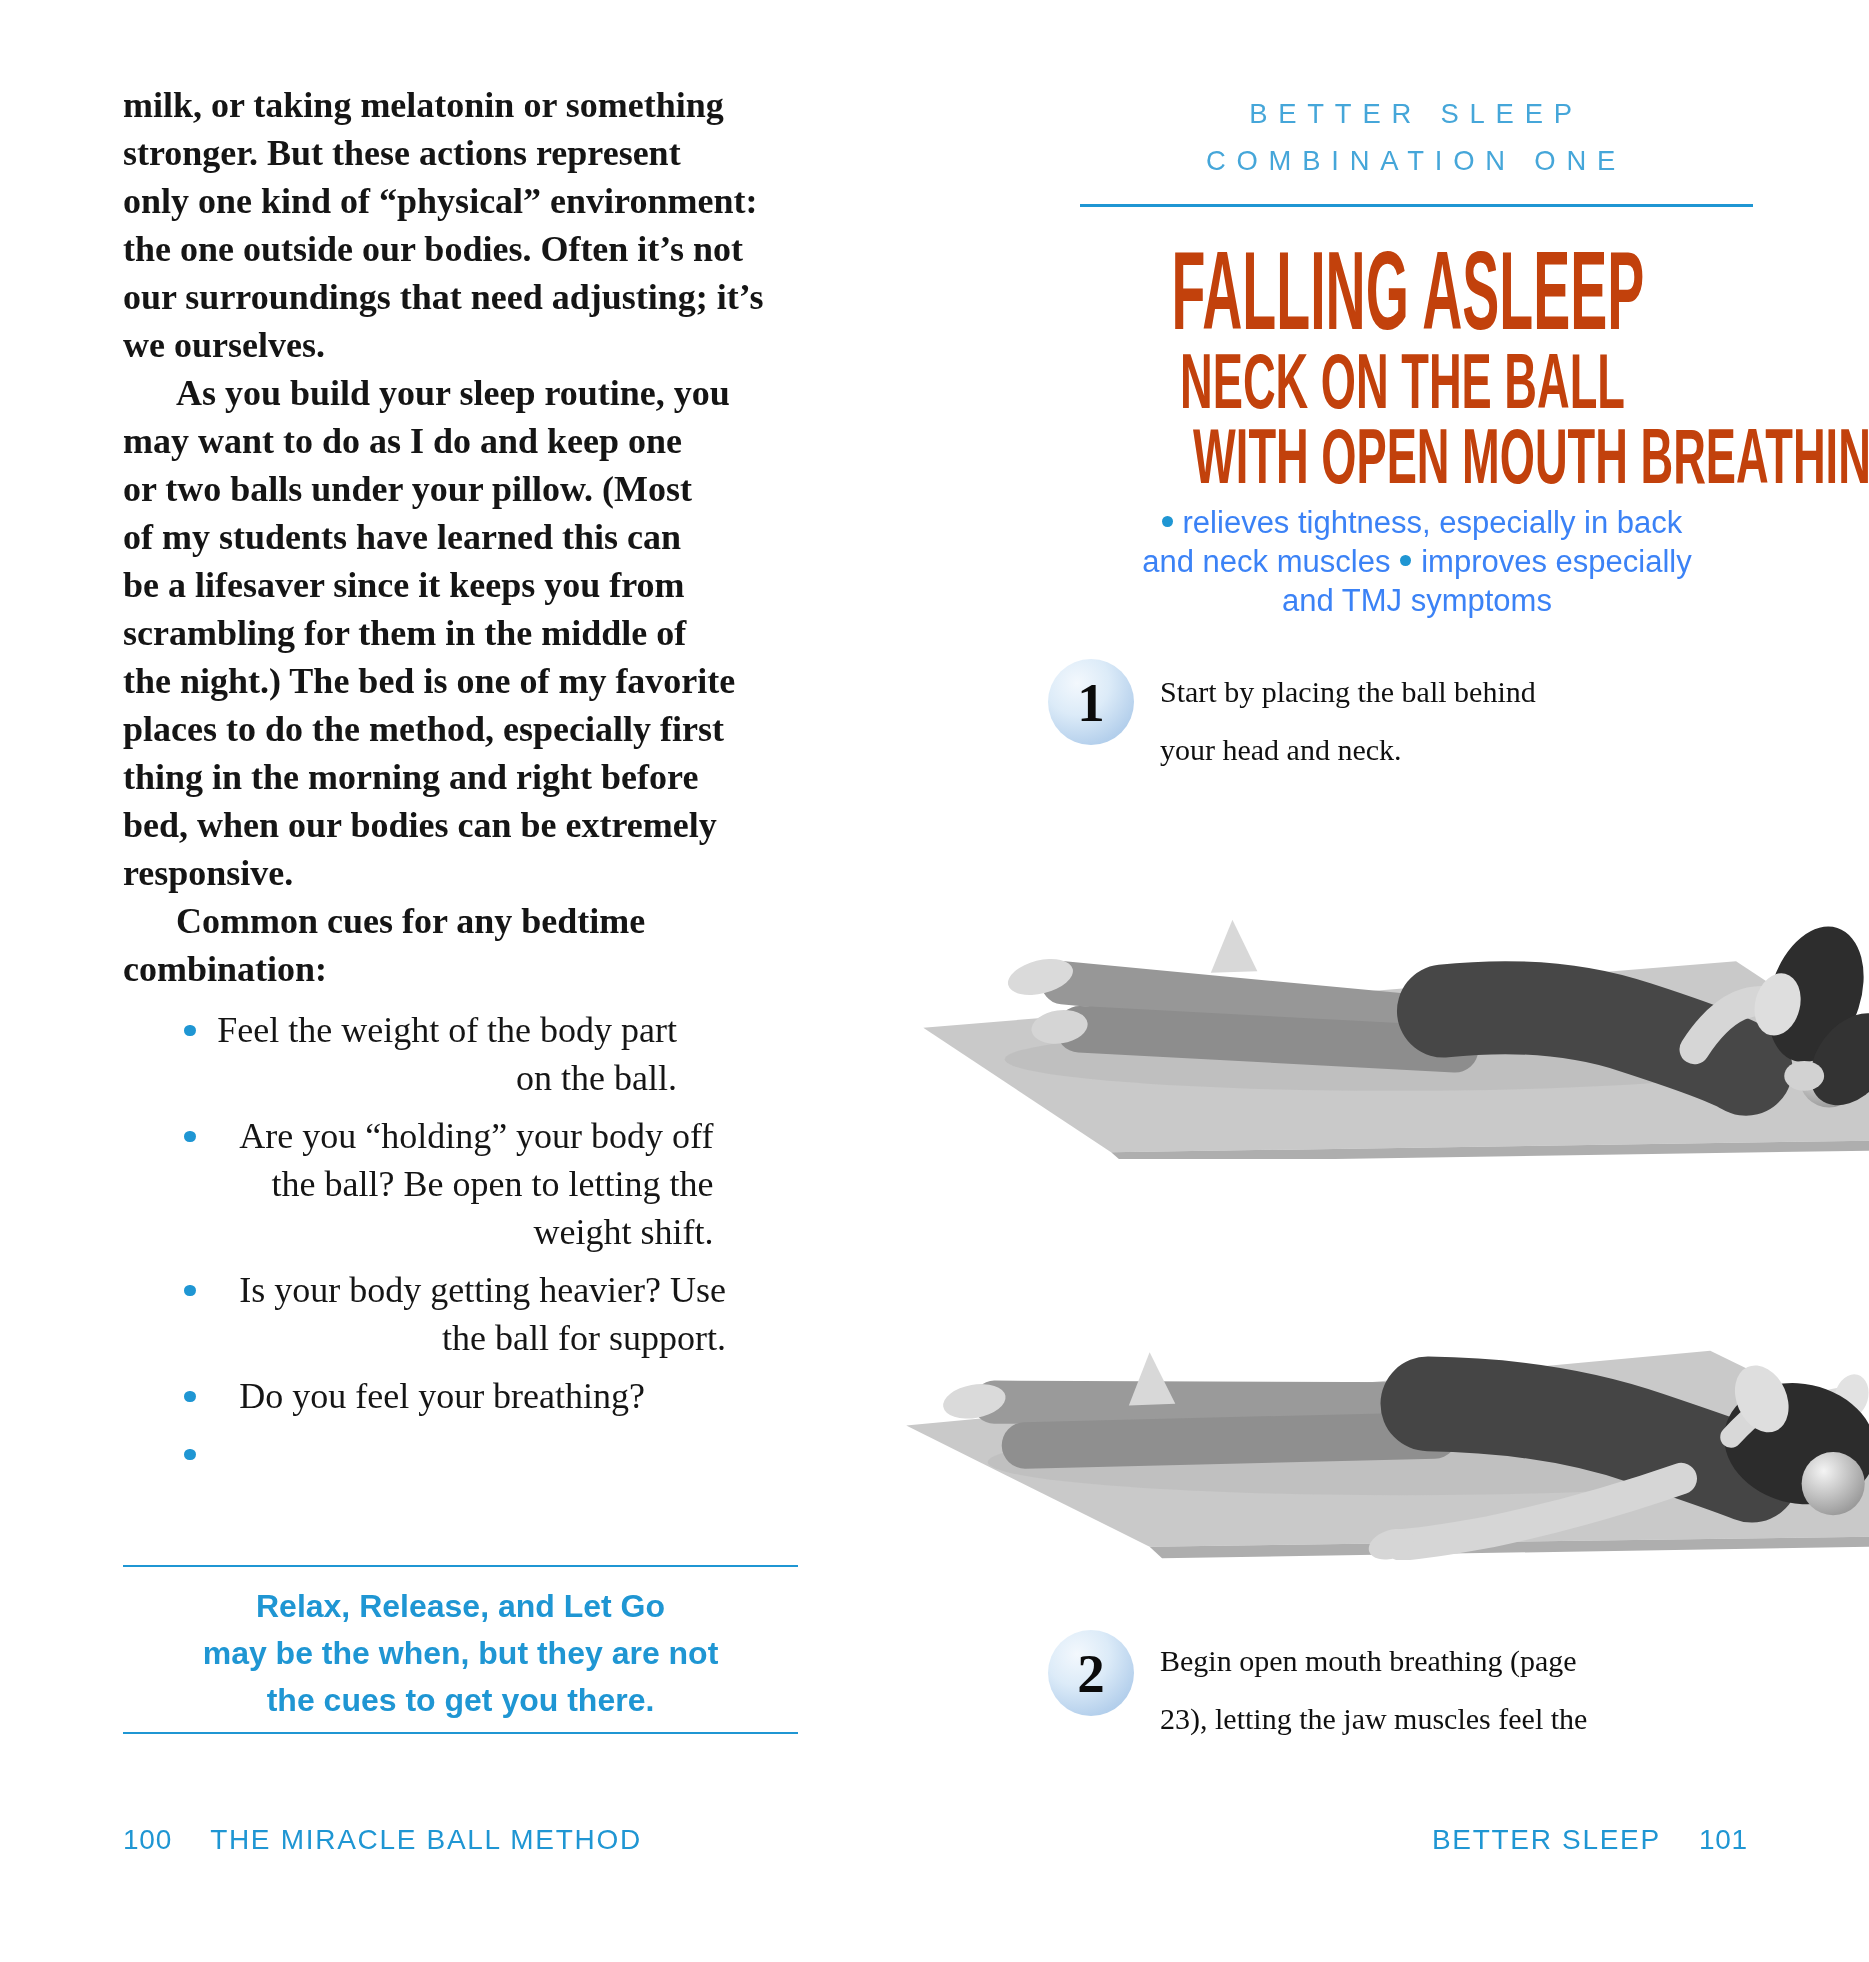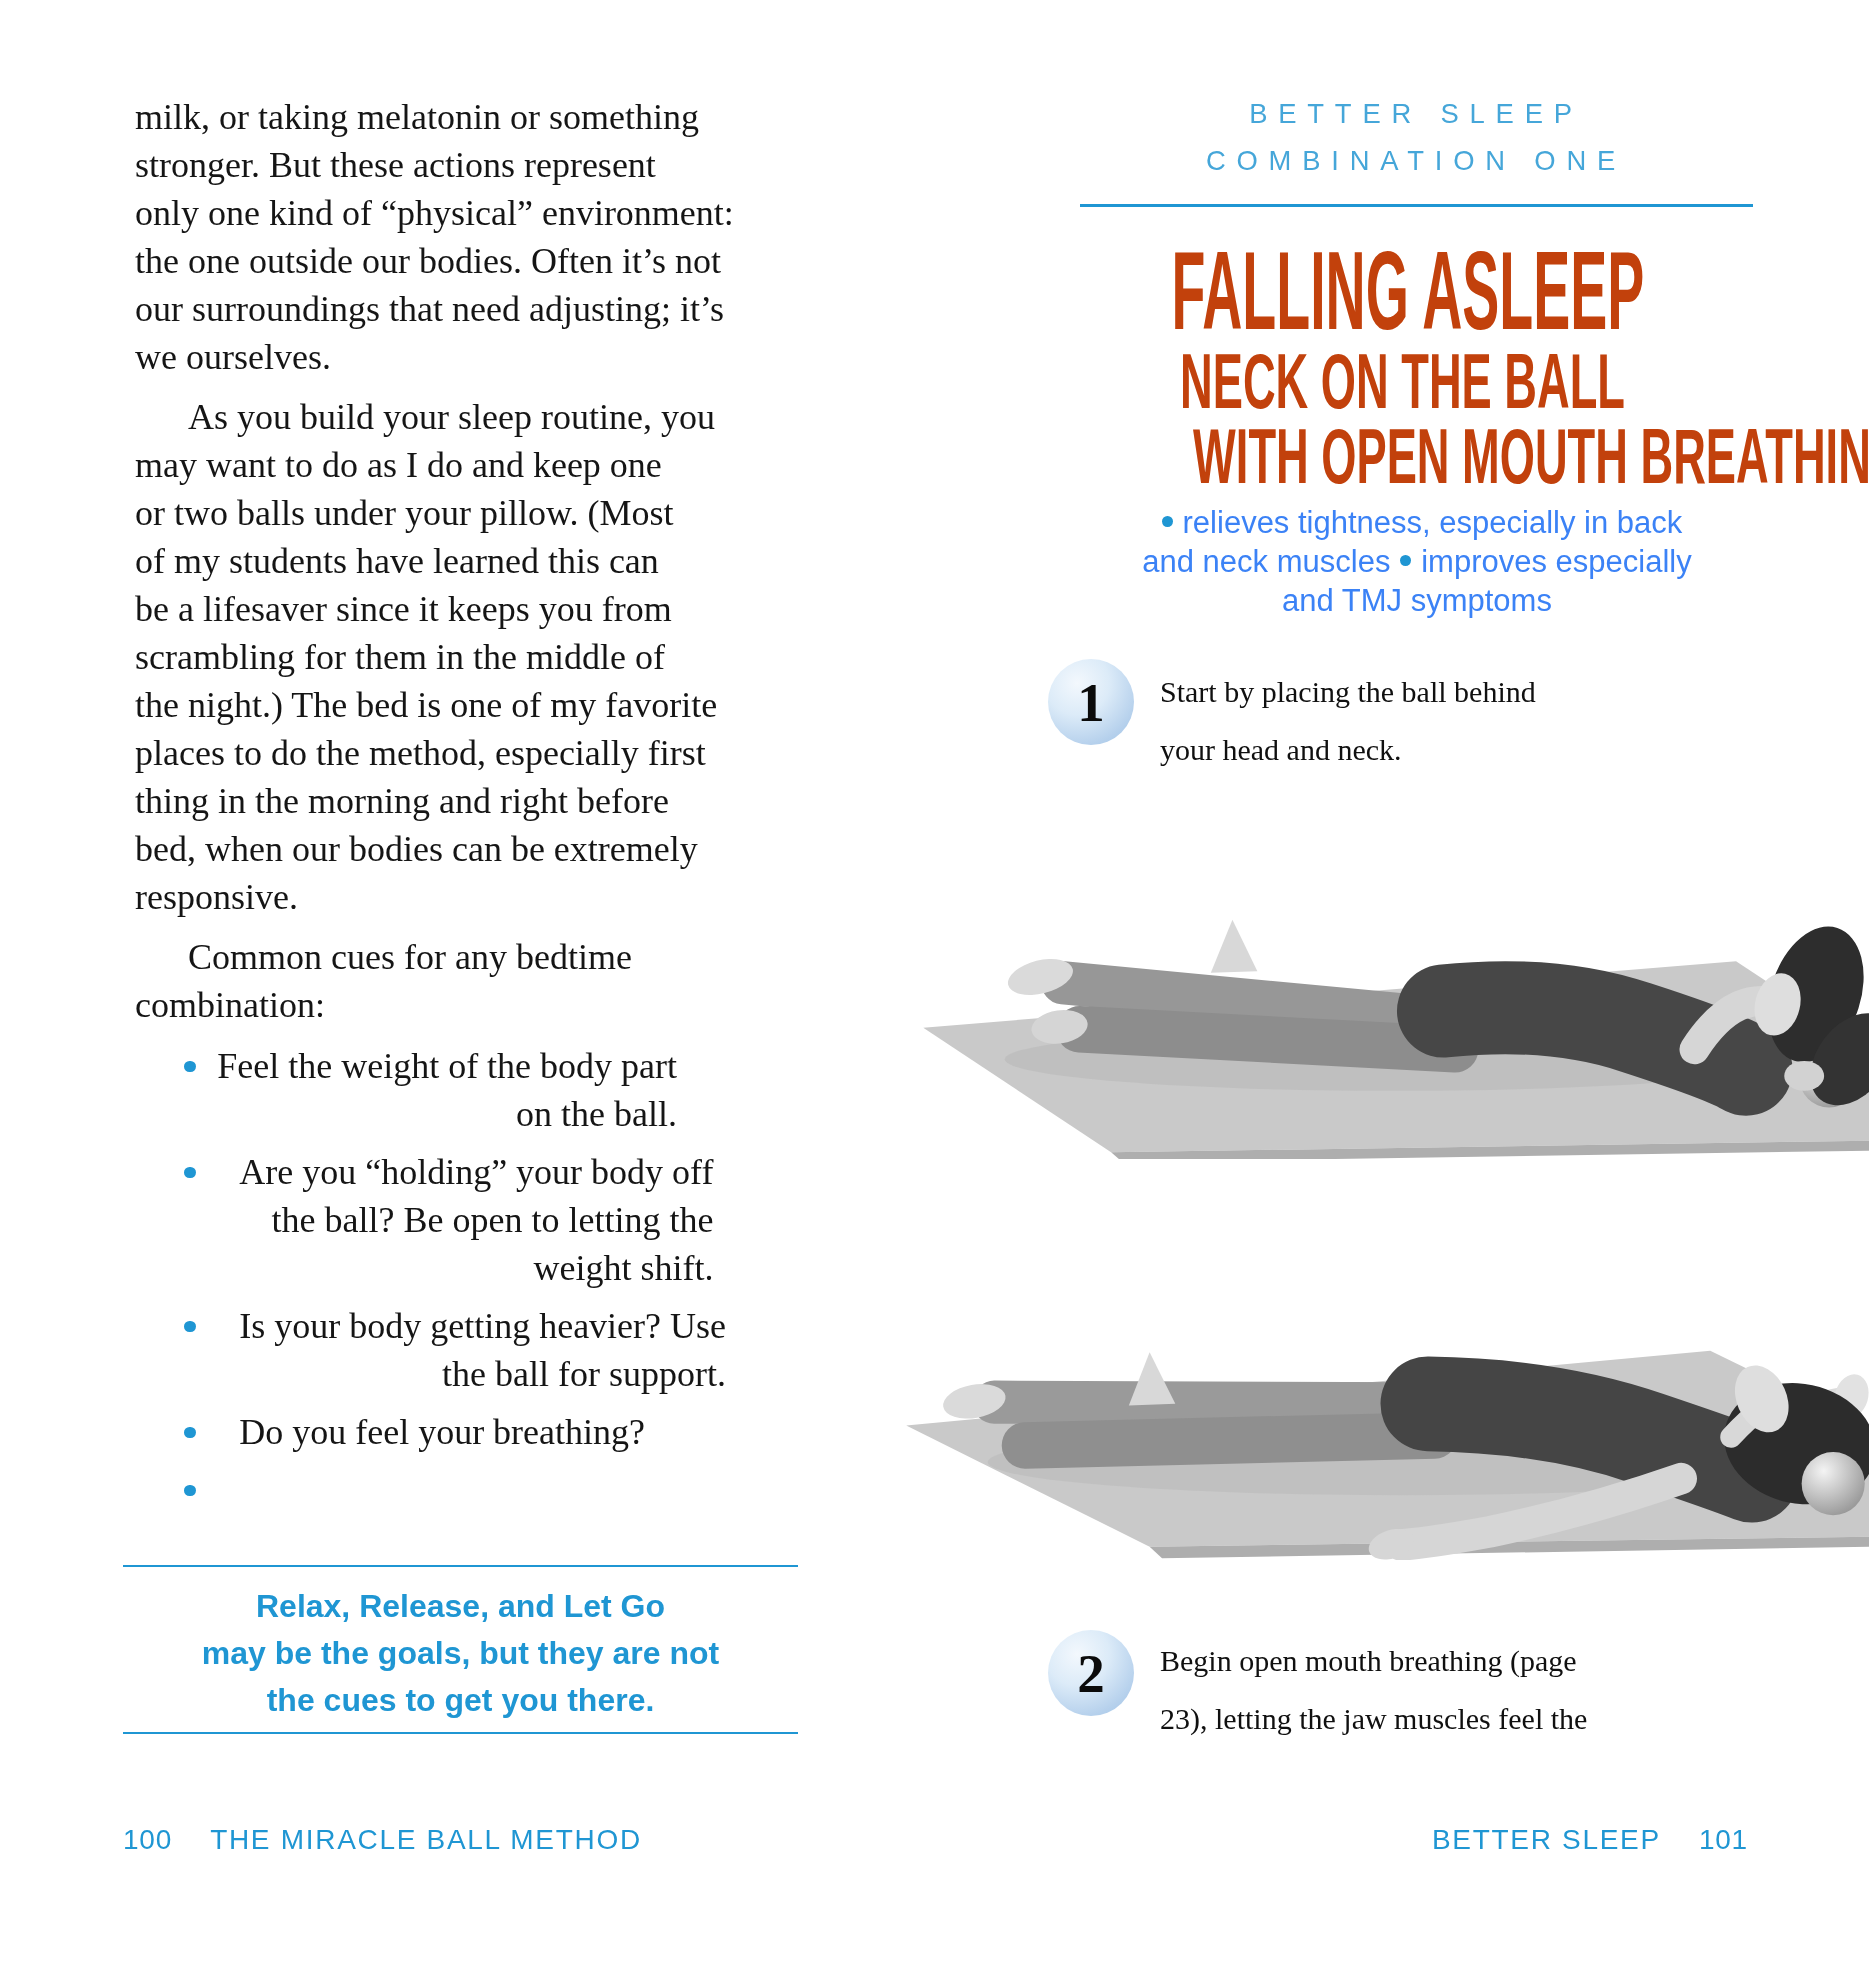--- a/index.html
+++ b/index.html
@@ -14,21 +14,21 @@
     background:#ffffff;
     overflow:hidden;
     font-family:"Liberation Serif",serif;
     color:var(--ink);
   }
   
   .body-text{
     position:absolute;left:123px;top:81px;width:665px;
     font-size:36px;line-height:48px;
   }
-  .para{margin:12px;white-space:pre;}
+  .para{margin:0;white-space:pre;font-weight:bold;}
   .para.ind{text-indent:53px;}
   .bullets{margin-top:13.3px;margin-left:61px;text-align:right;}
   .bullet{display:flex;align-items:flex-start;}
   .bullet + .bullet{margin-top:10px;gap:22px;}
   .dot{
     flex:none;width:11.6px;height:11.6px;border-radius:50%;
     background:var(--accent);margin:18.3px 21.6px 0 0;
   }
   .btxt{white-space:pre;}
   .callout{
@@ -154,21 +154,21 @@
         <span class="btxt">Do you feel your breathing?</span>
       </div>
       <div class="bullet">
         <span class="dot"></span>
       </div>
     </div>
   </div>
 
   <div class="callout">
     <div class="callout-text">Relax, Release, and Let Go
-may be the goals, but they are not
+may be the when, but they are not
 the cues to get you there.</div>
   </div>
 
   <div class="footer footer-left">
     <span class="pnum">100</span><span class="ftitle">THE MIRACLE BALL METHOD</span>
   </div>
 
   <div class="eyebrow">
     <div>BETTER SLEEP</div>
     <div>COMBINATION ONE</div>

